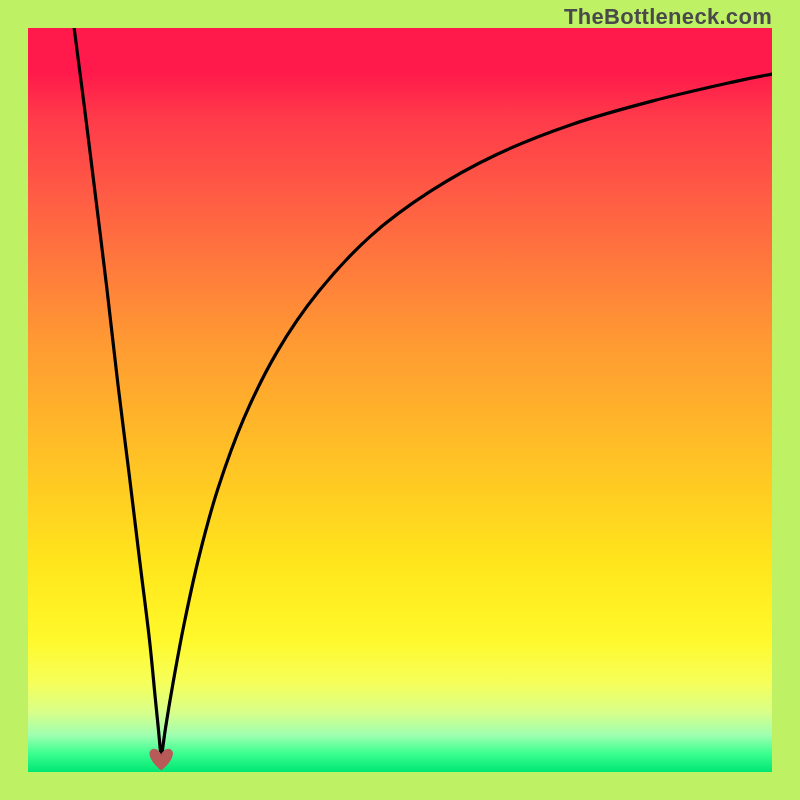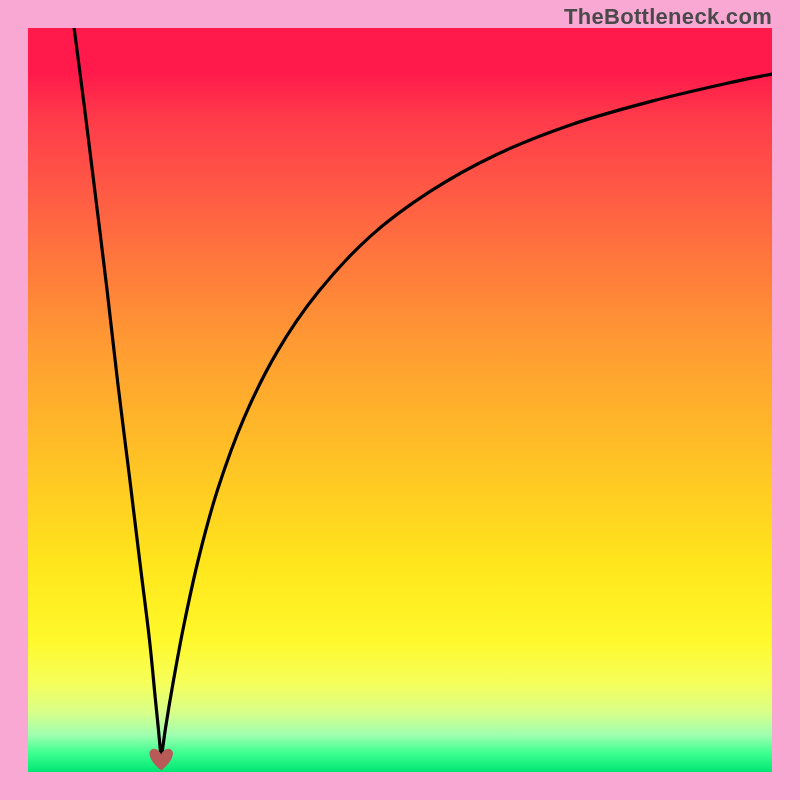--- a/index.html
+++ b/index.html
@@ -8,21 +8,21 @@
     width: 800px;
     height: 800px;
     background: #000;
     overflow: hidden;
     font-family: Arial, Helvetica, sans-serif;
   }
   .frame {
     position: relative;
     width: 800px;
     height: 800px;
-    background: #f9a8d4;
+    background: #bef264;
   }
   .plot-area {
     position: absolute;
     left: 28px;
     top: 28px;
     width: 744px;
     height: 744px;
     overflow: hidden;
   }
   .gradient {

